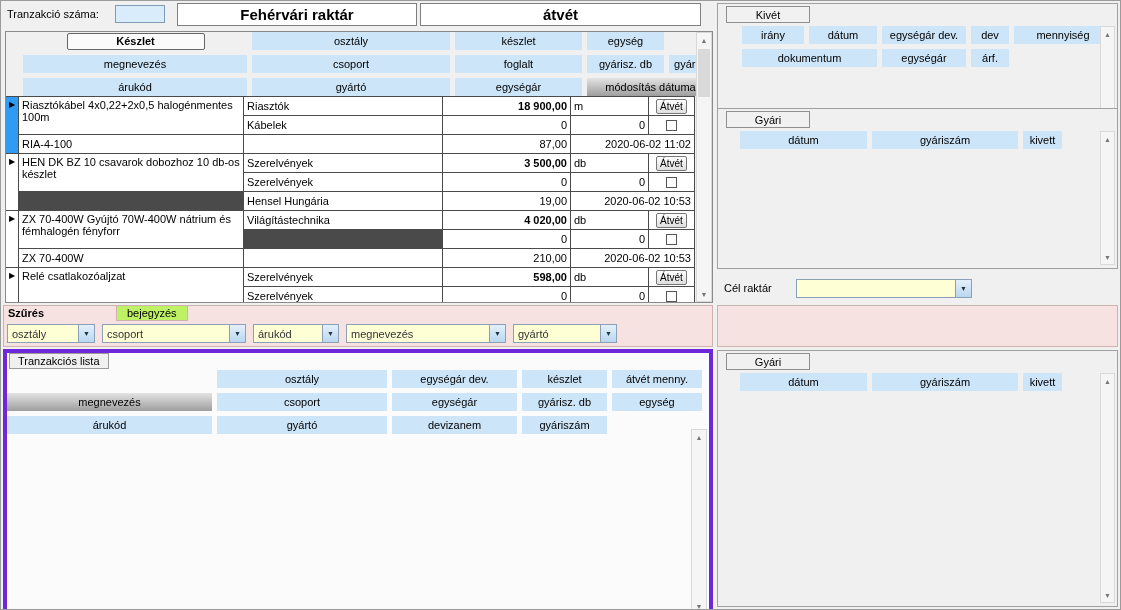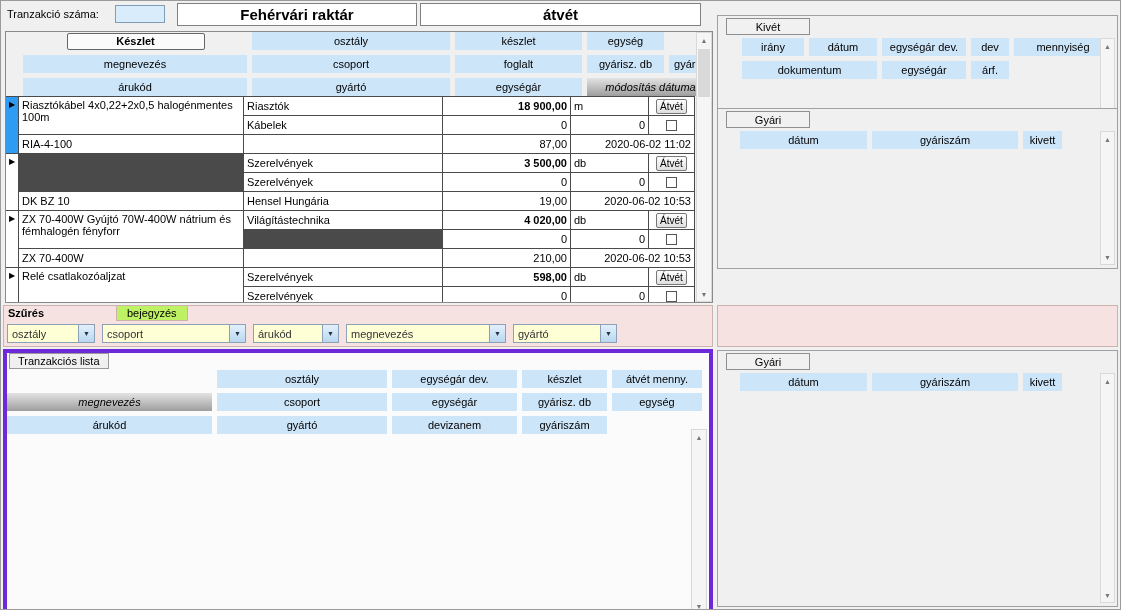--- a/index.html
+++ b/index.html
@@ -11,21 +11,21 @@
   .topbar { position:absolute; left:0; top:0; width:712px; height:28px; }
   .tx-label { position:absolute; left:6px; top:7px; }
   .tx-input { position:absolute; left:114px; top:4px; width:50px; height:18px; border:1px solid #7f9db9; background:#d9ecfb; font-family:inherit; font-size:11px; padding:0 2px; }
   .title-box { position:absolute; top:2px; height:23px; background:#fff; border:1px solid #808080; font-size:15px; font-weight:bold; display:flex; align-items:center; justify-content:center; }
   .title-box.wh { left:176px; width:240px; }
   .title-box.mode { left:419px; width:281px; }
 
   
   .hgrid { display:grid; gap:5px; }
   .hcell { background:#cde5f9; height:18px; display:flex; align-items:center; justify-content:center; white-space:nowrap; overflow:hidden; }
-  .hcell.grayGrad { background:linear-gradient(#e3e3e3,#9e9e9e);font-style:italic; }
+  .hcell.grayGrad { background:linear-gradient(#e3e3e3,#9e9e9e); }
   .hcell.blank { background:transparent; }
 
   
   .gc1{grid-column:1}.gc2{grid-column:2}.gc3{grid-column:3}.gc4{grid-column:4}.gc5{grid-column:5}.gc6{grid-column:6}
   .gr1{grid-row:1}.gr2{grid-row:2}.gr3{grid-row:3}
   .gc1-3{grid-column:1/3}.gc5-7{grid-column:5/7}
   .grs12{grid-row:1/3}.grs13{grid-row:1/4}
 
   
   .stock-panel { position:absolute; left:4px; top:30px; width:708px; height:272px; border:1px solid #8a8a8a; background:#f0f0f0; overflow:hidden; }
@@ -63,21 +63,21 @@
 
   
   .txlist-panel { position:absolute; left:2px; top:348px; width:710px; height:272px; background:#fbfbfb; border:4px solid #6d28d9; }
   .txlist-tab { position:absolute; left:2px; top:0; height:16px; padding:0 8px; background:#f0f0f0; border:1px solid #9a9a9a; display:flex; align-items:center; }
   .tx-head { position:absolute; left:0; top:17px; width:679px; grid-template-columns:205px 170px 125px 85px 90px; grid-auto-rows:18px; background:#fbfbfb; }
   .tx-vscroll { right:2px; top:76px; bottom:3px; }
 
   
   .right-col { position:absolute; left:714px; top:0; width:405px; height:608px; background:#f0f0f0; }
   .rpanel { position:absolute; left:2px; right:2px; border:1px solid #a0a0a0; background:#f0f0f0; }
-  .kivet-panel { top:14px; height:129px; }
+  .kivet-panel { top:2px; height:129px; }
   .gyari1-panel { top:107px; height:161px; }
   .gyari2-panel { top:349px; bottom:2px; }
   .panel-tab { position:absolute; top:2px; left:8px; width:84px; height:17px; background:#f1f1f1; border:1px solid #8f8f8f; display:flex; align-items:center; justify-content:center; }
   .kivet-head { position:absolute; left:24px; top:22px; width:354px; grid-template-columns:62px 68px 84px 38px 98px; grid-auto-rows:18px; }
   .gyari-head { position:absolute; left:22px; top:22px; width:315px; grid-template-columns:127px 146px 39px; grid-auto-rows:18px; }
   .rp-vscroll { right:2px; top:22px; bottom:3px; width:15px; }
   .cel-row { position:absolute; left:2px; top:272px; right:2px; height:30px; }
   .cel-label { position:absolute; left:7px; top:9px; }
   .cel-combo { position:absolute; left:79px; top:6px; width:176px; }
   .pink-strip { position:absolute; left:2px; right:2px; top:304px; height:42px; background:#f6e2e0; border:1px solid #cdb2ae; }
@@ -136,21 +136,21 @@
           <div class="dc center gc6 gr1">
               <button class="atvet-btn">Átvét</button>
             </div>
           <div class="dc center gc6 gr2">
               <span class="chk"></span>
             </div>
         </div>
 
         <div class="gblock">
           <div class="dc marker gc1 grs13">▶</div>
-          <div class="dc gc2 gr3">DK BZ 10</div>
+          <div class="dc wrap gc2 grs12">HEN DK BZ 10 csavarok dobozhoz 10 db-os készlet</div>
           <div class="dc gc3 gr1">Szerelvények</div>
           <div class="dc gc3 gr2">Szerelvények</div>
           <div class="dc gc3 gr3">Hensel Hungária</div>
           <div class="dc num bold gc4 gr1">3 500,00</div>
           <div class="dc num gc4 gr2">0</div>
           <div class="dc num gc4 gr3">19,00</div>
           <div class="dc gc5 gr1">db</div>
           <div class="dc num gc5 gr2">0</div>
           <div class="dc num gc5-7 gr3">2020-06-02 10:53</div>
           <div class="dc center gc6 gr1">
@@ -289,20 +289,27 @@
         <div class="hcell gc1 gr1">dátum</div>
         <div class="hcell gc2 gr1">gyáriszám</div>
         <div class="hcell gc3 gr1">kivett</div>
       </div>
       <div class="vscroll rp-vscroll">
         <span class="sarr">▲</span>
         <span class="sarr">▼</span>
       </div>
     </div>
 
+    <div class="cel-row">
+      <span class="cel-label">Cél raktár</span>
+      <div class="combo cel-combo">
+        <span class="combo-txt"></span>
+        <span class="combo-btn">▼</span>
+      </div>
+    </div>
 
     <div class="pink-strip"></div>
 
     <div class="rpanel gyari2-panel">
       <div class="panel-tab">Gyári</div>
       <div class="hgrid gyari-head">
         <div class="hcell gc1 gr1">dátum</div>
         <div class="hcell gc2 gr1">gyáriszám</div>
         <div class="hcell gc3 gr1">kivett</div>
       </div>

